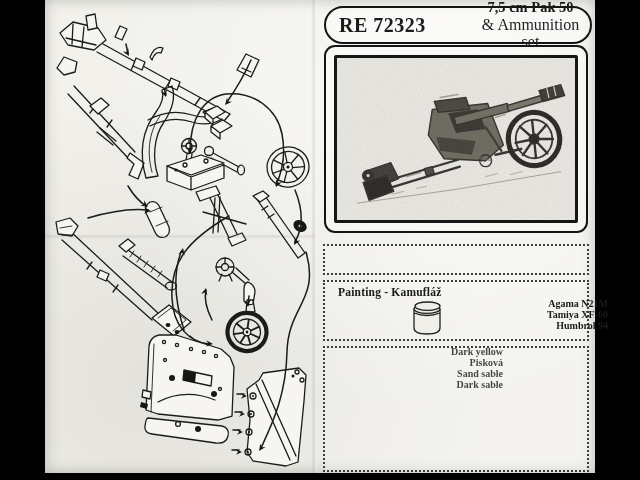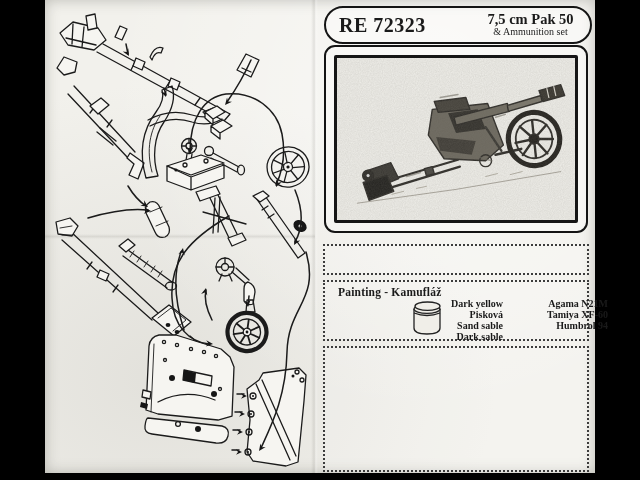--- a/index.html
+++ b/index.html
@@ -26,21 +26,21 @@
   .diagram{position:absolute;left:0;top:0;width:278px;height:473px;}
 
   .hdr-box{
     position:absolute;left:279px;top:6px;width:264px;height:34px;
     border:2.2px solid #141414;border-radius:19px;background:rgba(255,255,255,.35);
     display:flex;align-items:center;gap:12px;
   }
   .kit-num{font-weight:bold;font-size:20px;letter-spacing:.5px;padding-left:13px;width:128px;}
   .kit-title{flex:1;text-align:center;line-height:1.08;padding-right:8px;}
   .kit-title .l1{font-weight:bold;font-size:14.5px;}
-  .kit-title .l2{font-size:10px;color:#242424;text-align:center;}
+  .kit-title .l2{font-size:16px;color:#242424;text-align:center;}
 
   .photo-box{
     position:absolute;left:279px;top:45px;width:264px;height:188px;
     border:2.4px solid #141414;border-radius:11px;padding:8px;box-sizing:border-box;
     background:rgba(255,255,255,.25);
   }
   .photo-inner{
     width:100%;height:100%;border:3.2px solid #161616;border-radius:2px;
     box-sizing:border-box;position:relative;overflow:hidden;background:#efeee9;
   }
@@ -50,21 +50,21 @@
     position:absolute;left:278px;width:266px;box-sizing:border-box;
     border:2px dotted #3c3c3c;background:rgba(255,255,255,.18);
   }
   .box-a{top:244px;height:31px;}
   .box-b{top:280px;height:61px;text-align:right;}
   .box-c{top:346px;height:126px;}
 
   .paint-title{position:absolute;left:13px;top:4px;font-weight:bold;font-size:11.5px;letter-spacing:.2px;}
   .paint-can{position:absolute;left:82px;top:16px;width:40px;height:40px;}
   .paint-col{position:absolute;top:16px;font-weight:bold;font-size:10px;line-height:11px;white-space:nowrap;}
-  .col-names{left:126px;}
+  .col-names{left:126px;margin-top:48px;}
   .col-refs{left:174px;margin-left:48px;}
 </style>
 </head>
 <body>
 
 <div class="paper">
 
   <svg class="diagram" viewBox="45 0 278 473" stroke-linecap="round" stroke-linejoin="round">
     <g fill="none" stroke="#1b1b1b" stroke-width="1.3">
 

